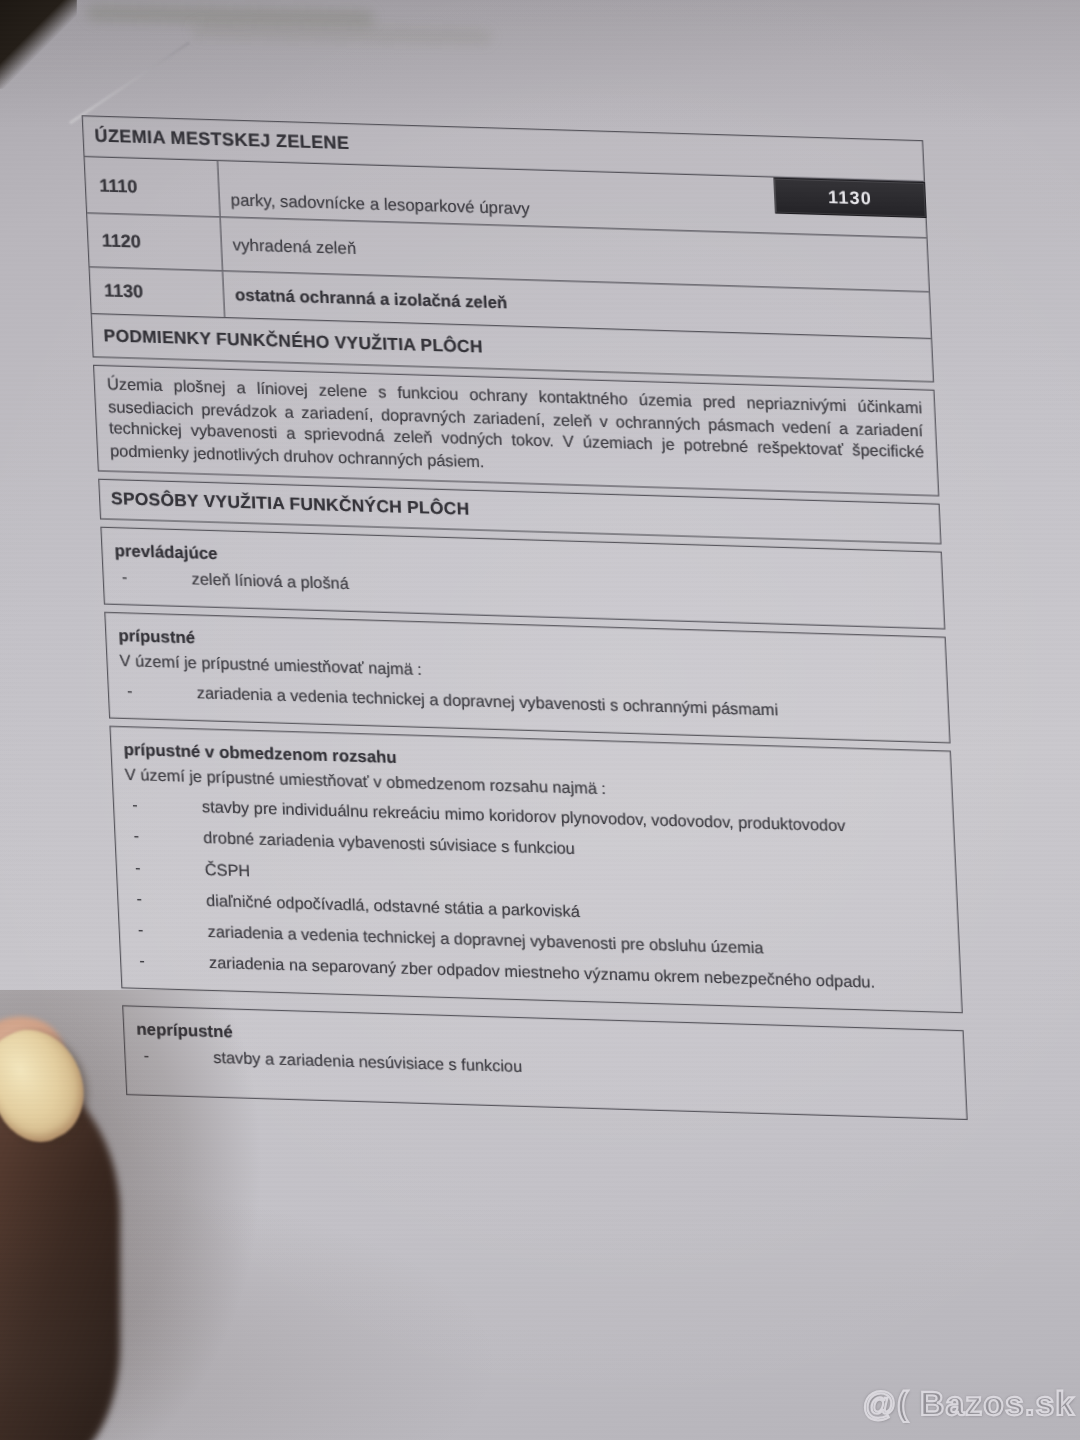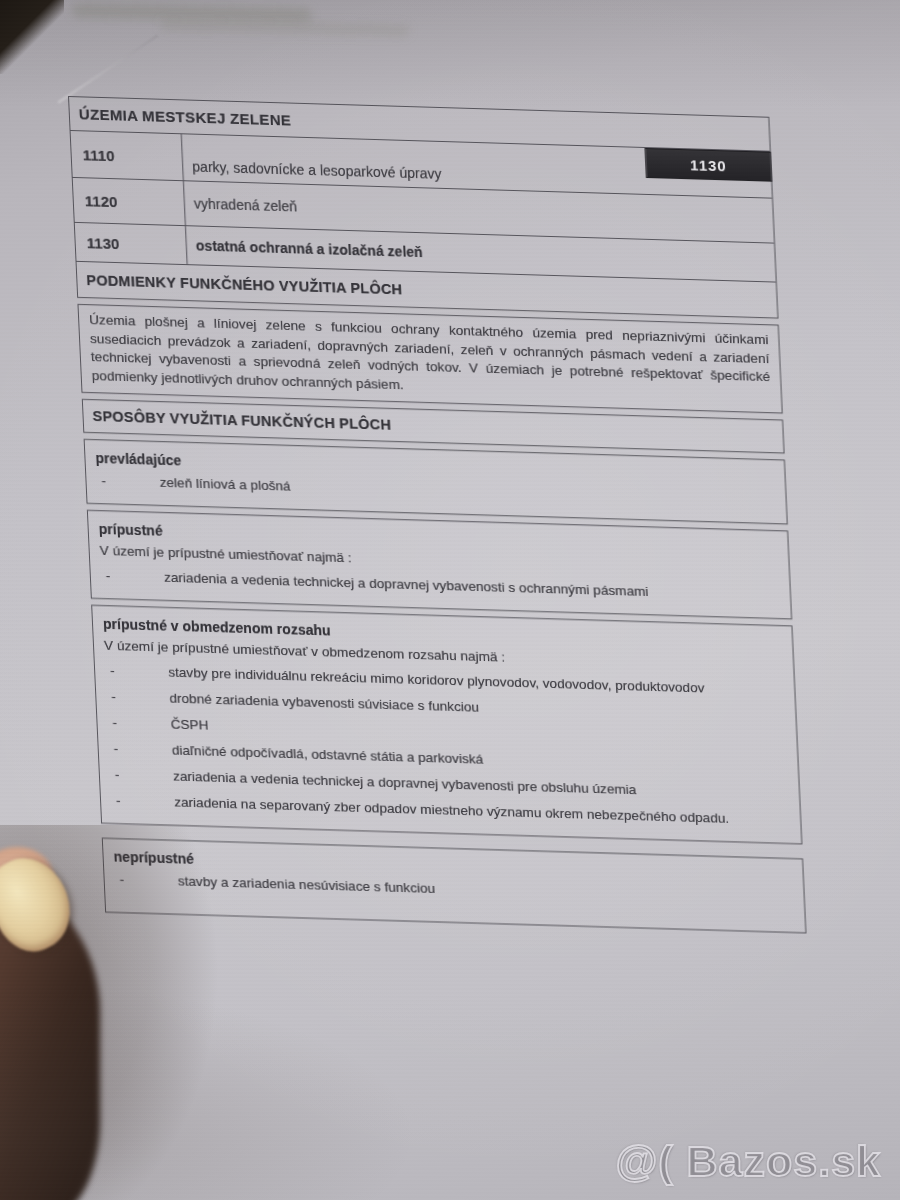--- a/index.html
+++ b/index.html
@@ -71,21 +71,21 @@
     background:radial-gradient(circle at 45% 45%,#dcb199 0%,#cfa086 60%,rgba(160,110,90,0.4) 100%);filter:blur(2px);}
   .thumb-nail{position:absolute;left:-8px;top:12px;width:76px;height:94px;
     transform:rotate(-27deg);border-radius:48% 52% 55% 45%;
     background:radial-gradient(ellipse at 42% 32%,#f3e6bd 0%,#e4cfa0 45%,#cfb486 76%,#b3946e 100%);
     box-shadow:inset 0 -5px 7px rgba(150,105,75,0.55), 2px 3px 6px rgba(60,42,32,0.45);
     filter:blur(0.8px);}
   .lower-shade{position:absolute;left:0;top:980px;width:420px;height:260px;pointer-events:none;
     background:radial-gradient(ellipse at 0% 60%, rgba(80,68,62,0.20) 0%, rgba(80,68,62,0) 70%);}
 
   
-  .watermark{position:absolute;right:19px;bottom:14px;font-size:43px;font-weight:bold;letter-spacing:1px;
+  .watermark{position:absolute;right:4px;bottom:14px;font-size:28px;font-weight:bold;letter-spacing:1px;
     color:rgba(235,233,238,0.18);-webkit-text-stroke:1.8px rgba(228,226,232,0.85);
     text-shadow:1px 1px 2px rgba(96,93,100,0.55), -1px -1px 2px rgba(96,93,100,0.30);text-align:right;}
 </style>
 </head>
 <body>
 
 <div class="sheen"></div>
 <div class="bleed b1"></div>
 <div class="bleed b2"></div>
 <div class="crease"></div>

